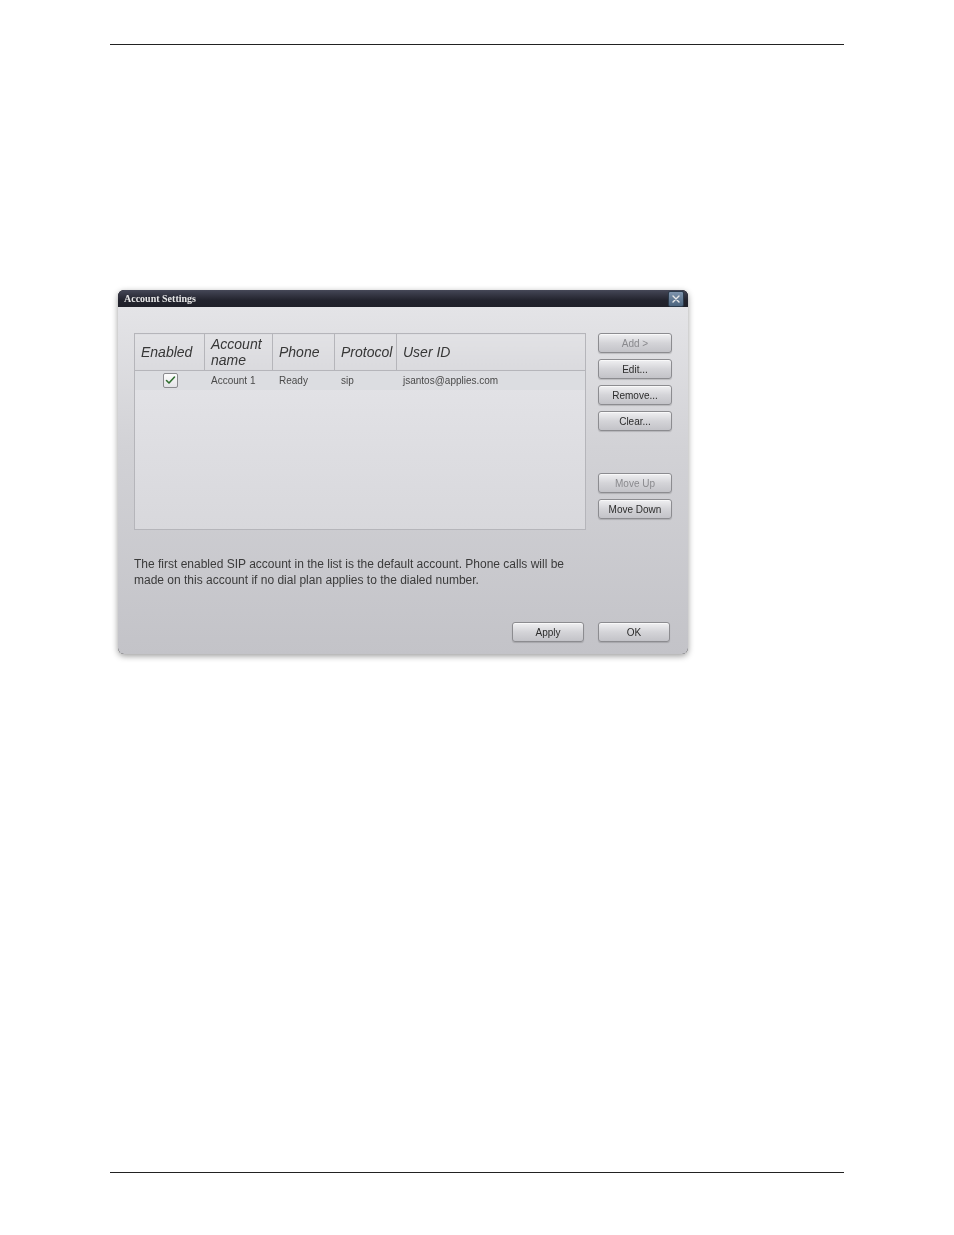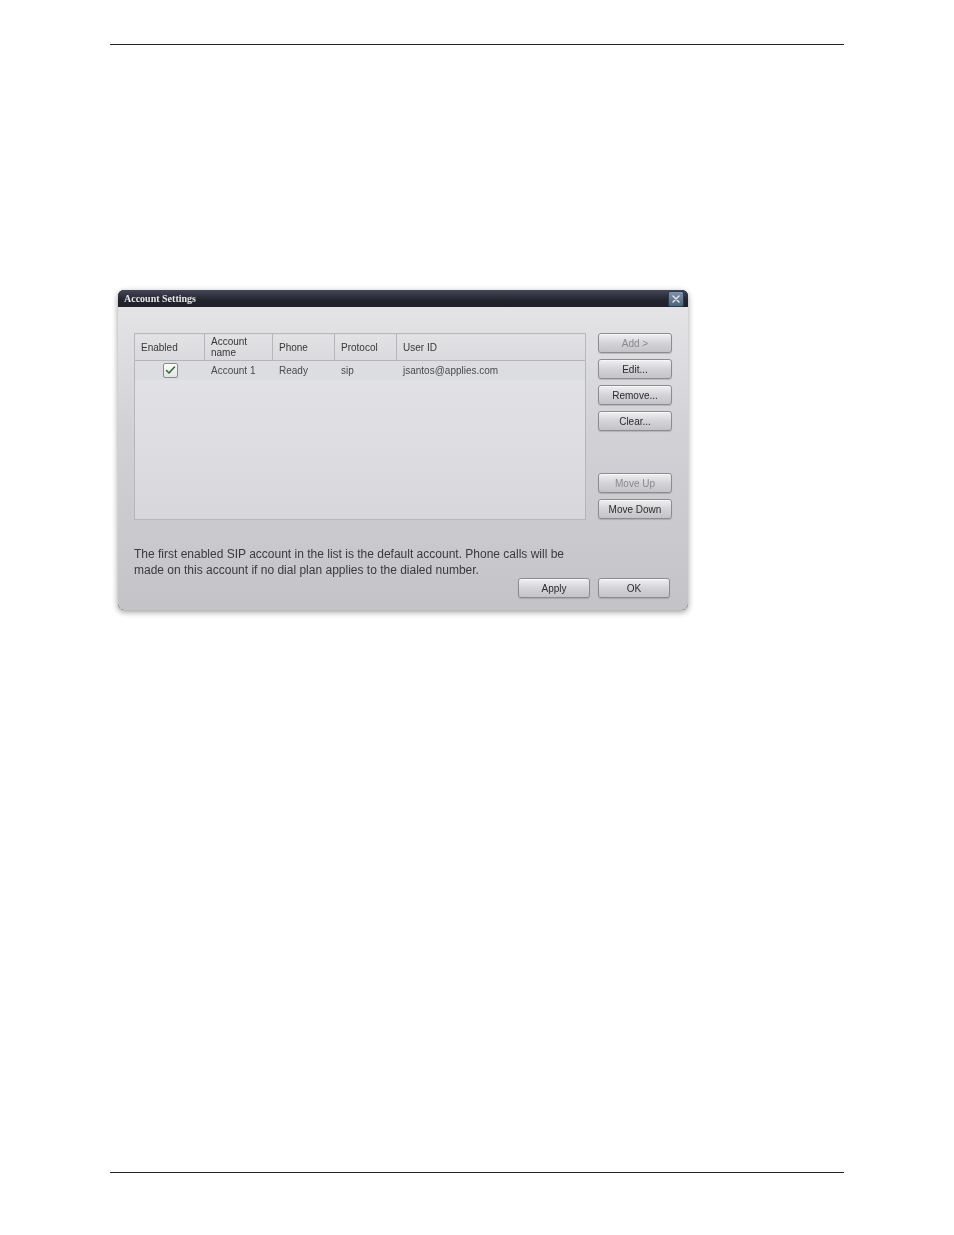--- a/index.html
+++ b/index.html
@@ -81,27 +81,28 @@
     flex: 1;
   }
   table.accounts {
     width: 100%;
     border-collapse: collapse;
     table-layout: fixed;
   }
   table.accounts th {
     text-align: left;
     font-weight: normal;
-    font-size: 10px;
+    font-size: 14px;
     color: #373737;
     background: linear-gradient(180deg, #e2e2e5 0%, #dadade 100%);
     border: 1px solid #b5b5ba;
     border-bottom: 1px solid #b5b5ba;
     padding: 2px 6px;
     height: 14px;
+    font-style: italic;
   }
   table.accounts td {
     font-size: 10px;
     color: #4a4a4a;
     padding: 2px 6px;
     height: 14px;
     border: none;
   }
   tr.row-selected td {
     background: #dcdde1;
@@ -164,21 +165,22 @@
     box-shadow: inset 0 1px 0 rgba(255,255,255,0.6), 0 1px 1px rgba(0,0,0,0.15);
     cursor: pointer;
   }
   .btn.disabled {
     color: #8a8a8e;
     cursor: default;
   }
   .footer-row {
     display:flex;
     justify-content:flex-end;
-    gap: 8px;
+    gap: 14px;
+    margin-top: 34px;
     padding-right: 2px;
   }
   .footer-row .btnf {
     height: 18px;
     width: 70px;
     border: 1px solid #8c8c90;
     border-radius: 3px;
     background: linear-gradient(180deg,#f0f0f2 0%, #d4d4d8 50%, #c3c3c8 100%);
     font-size: 10px;
     color: #2c2c2c;

